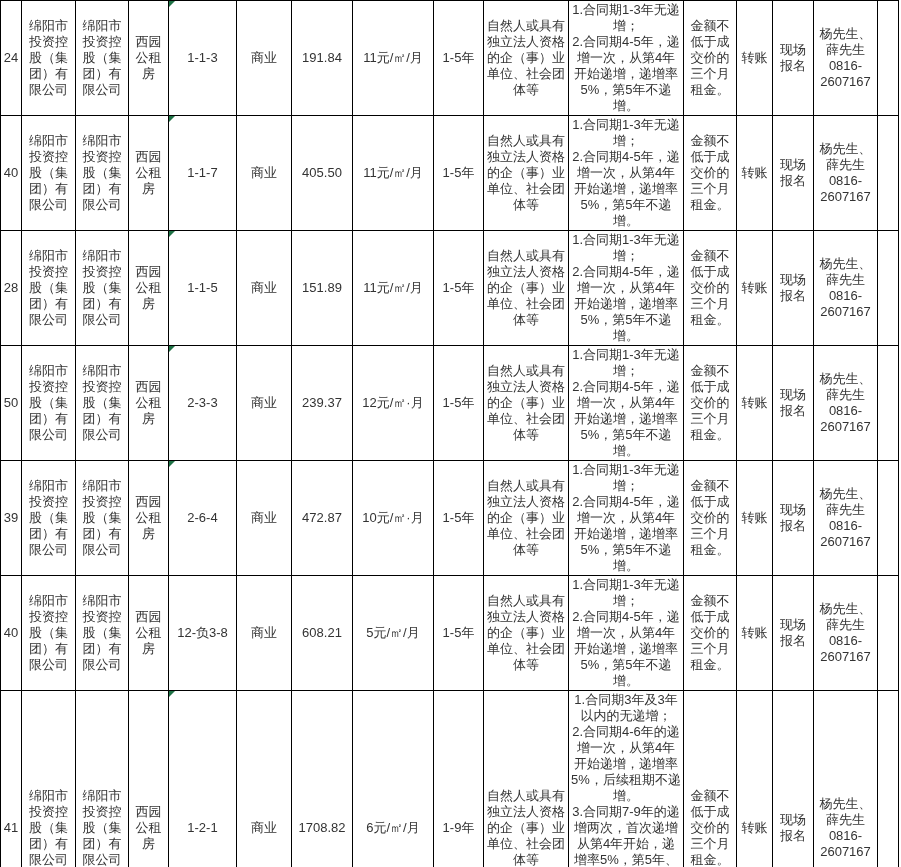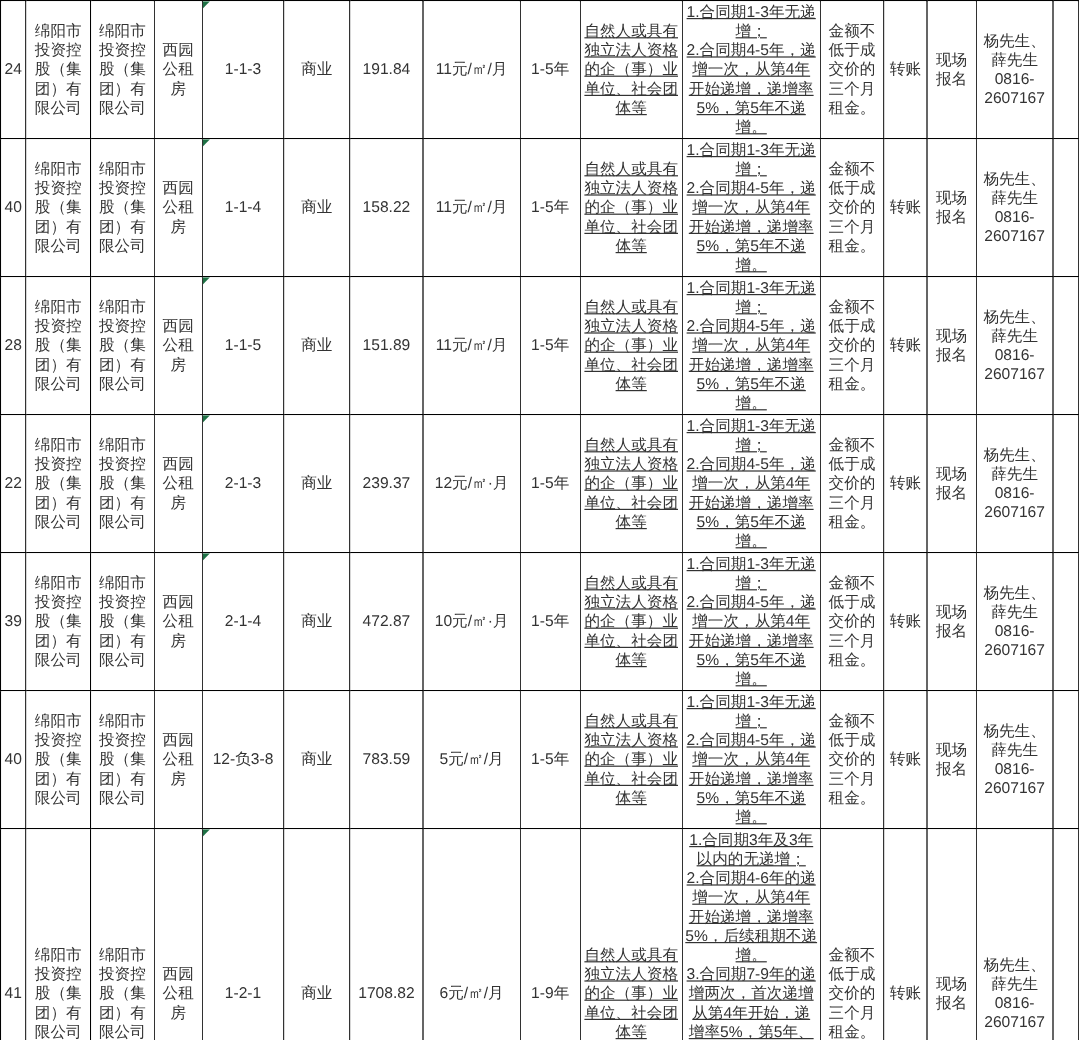--- a/index.html
+++ b/index.html
@@ -31,21 +31,20 @@
     padding: 1px 2px;
     position: relative;
     overflow: hidden;
     word-wrap: break-word;
   }
   table.listings tr { height: 100px; }
   table.listings tr:last-child { height: 267px; }
   td.c-left {
     text-align: left;
     padding: 1px 3px;
-    text-decoration: underline;
   }
   td.pre { white-space: pre-wrap; }
   .flag {
     position: absolute;
     top: 0;
     left: 0;
     width: 0;
     height: 0;
     border-top: 6px solid #1E7145;
     border-right: 6px solid transparent;
@@ -111,23 +110,23 @@
     <td class="pre">杨先生、薛先生
 0816-2607167</td>
     <td></td>
   </tr>
 
   <tr>
     <td>40</td>
     <td>绵阳市投资控股（集团）有限公司</td>
     <td>绵阳市投资控股（集团）有限公司</td>
     <td>西园公租房</td>
-    <td><span class="flag" style="border-top-color: rgb(30, 113, 69);"></span><span class="cell-text">1-1-4</span></td>
-    <td>商业</td>
-    <td>158.22</td>
+    <td><span class="flag" style="border-top-color: rgb(30, 113, 69);"></span><span class="cell-text">1-1-7</span></td>
+    <td>商业</td>
+    <td>405.50</td>
     <td>11元/㎡/月</td>
     <td>1-5年</td>
     <td class="c-left">自然人或具有独立法人资格的企（事）业单位、社会团体等</td>
     <td class="c-left pre">1.合同期1-3年无递增；
 2.合同期4-5年，递增一次，从第4年开始递增，递增率5%，第5年不递增。</td>
     <td>金额不低于成交价的三个月租金。</td>
     <td>转账</td>
     <td>现场报名</td>
     <td class="pre">杨先生、薛先生
 0816-2607167</td>
@@ -149,46 +148,46 @@
 2.合同期4-5年，递增一次，从第4年开始递增，递增率5%，第5年不递增。</td>
     <td>金额不低于成交价的三个月租金。</td>
     <td>转账</td>
     <td>现场报名</td>
     <td class="pre">杨先生、薛先生
 0816-2607167</td>
     <td></td>
   </tr>
 
   <tr>
-    <td>22</td>
-    <td>绵阳市投资控股（集团）有限公司</td>
-    <td>绵阳市投资控股（集团）有限公司</td>
-    <td>西园公租房</td>
-    <td><span class="flag" style="border-top-color: rgb(30, 113, 69);"></span><span class="cell-text">2-1-3</span></td>
+    <td>50</td>
+    <td>绵阳市投资控股（集团）有限公司</td>
+    <td>绵阳市投资控股（集团）有限公司</td>
+    <td>西园公租房</td>
+    <td><span class="flag" style="border-top-color: rgb(30, 113, 69);"></span><span class="cell-text">2-3-3</span></td>
     <td>商业</td>
     <td>239.37</td>
     <td>12元/㎡·月</td>
     <td>1-5年</td>
     <td class="c-left">自然人或具有独立法人资格的企（事）业单位、社会团体等</td>
     <td class="c-left pre">1.合同期1-3年无递增；
 2.合同期4-5年，递增一次，从第4年开始递增，递增率5%，第5年不递增。</td>
     <td>金额不低于成交价的三个月租金。</td>
     <td>转账</td>
     <td>现场报名</td>
     <td class="pre">杨先生、薛先生
 0816-2607167</td>
     <td></td>
   </tr>
 
   <tr>
     <td>39</td>
     <td>绵阳市投资控股（集团）有限公司</td>
     <td>绵阳市投资控股（集团）有限公司</td>
     <td>西园公租房</td>
-    <td><span class="flag" style="border-top-color: rgb(30, 113, 69);"></span><span class="cell-text">2-1-4</span></td>
+    <td><span class="flag" style="border-top-color: rgb(30, 113, 69);"></span><span class="cell-text">2-6-4</span></td>
     <td>商业</td>
     <td>472.87</td>
     <td>10元/㎡·月</td>
     <td>1-5年</td>
     <td class="c-left">自然人或具有独立法人资格的企（事）业单位、社会团体等</td>
     <td class="c-left pre">1.合同期1-3年无递增；
 2.合同期4-5年，递增一次，从第4年开始递增，递增率5%，第5年不递增。</td>
     <td>金额不低于成交价的三个月租金。</td>
     <td>转账</td>
     <td>现场报名</td>
@@ -197,21 +196,21 @@
     <td></td>
   </tr>
 
   <tr>
     <td>40</td>
     <td>绵阳市投资控股（集团）有限公司</td>
     <td>绵阳市投资控股（集团）有限公司</td>
     <td>西园公租房</td>
     <td><span class="cell-text">12-负3-8</span></td>
     <td>商业</td>
-    <td>783.59</td>
+    <td>608.21</td>
     <td>5元/㎡/月</td>
     <td>1-5年</td>
     <td class="c-left">自然人或具有独立法人资格的企（事）业单位、社会团体等</td>
     <td class="c-left pre">1.合同期1-3年无递增；
 2.合同期4-5年，递增一次，从第4年开始递增，递增率5%，第5年不递增。</td>
     <td>金额不低于成交价的三个月租金。</td>
     <td>转账</td>
     <td>现场报名</td>
     <td class="pre">杨先生、薛先生
 0816-2607167</td>

